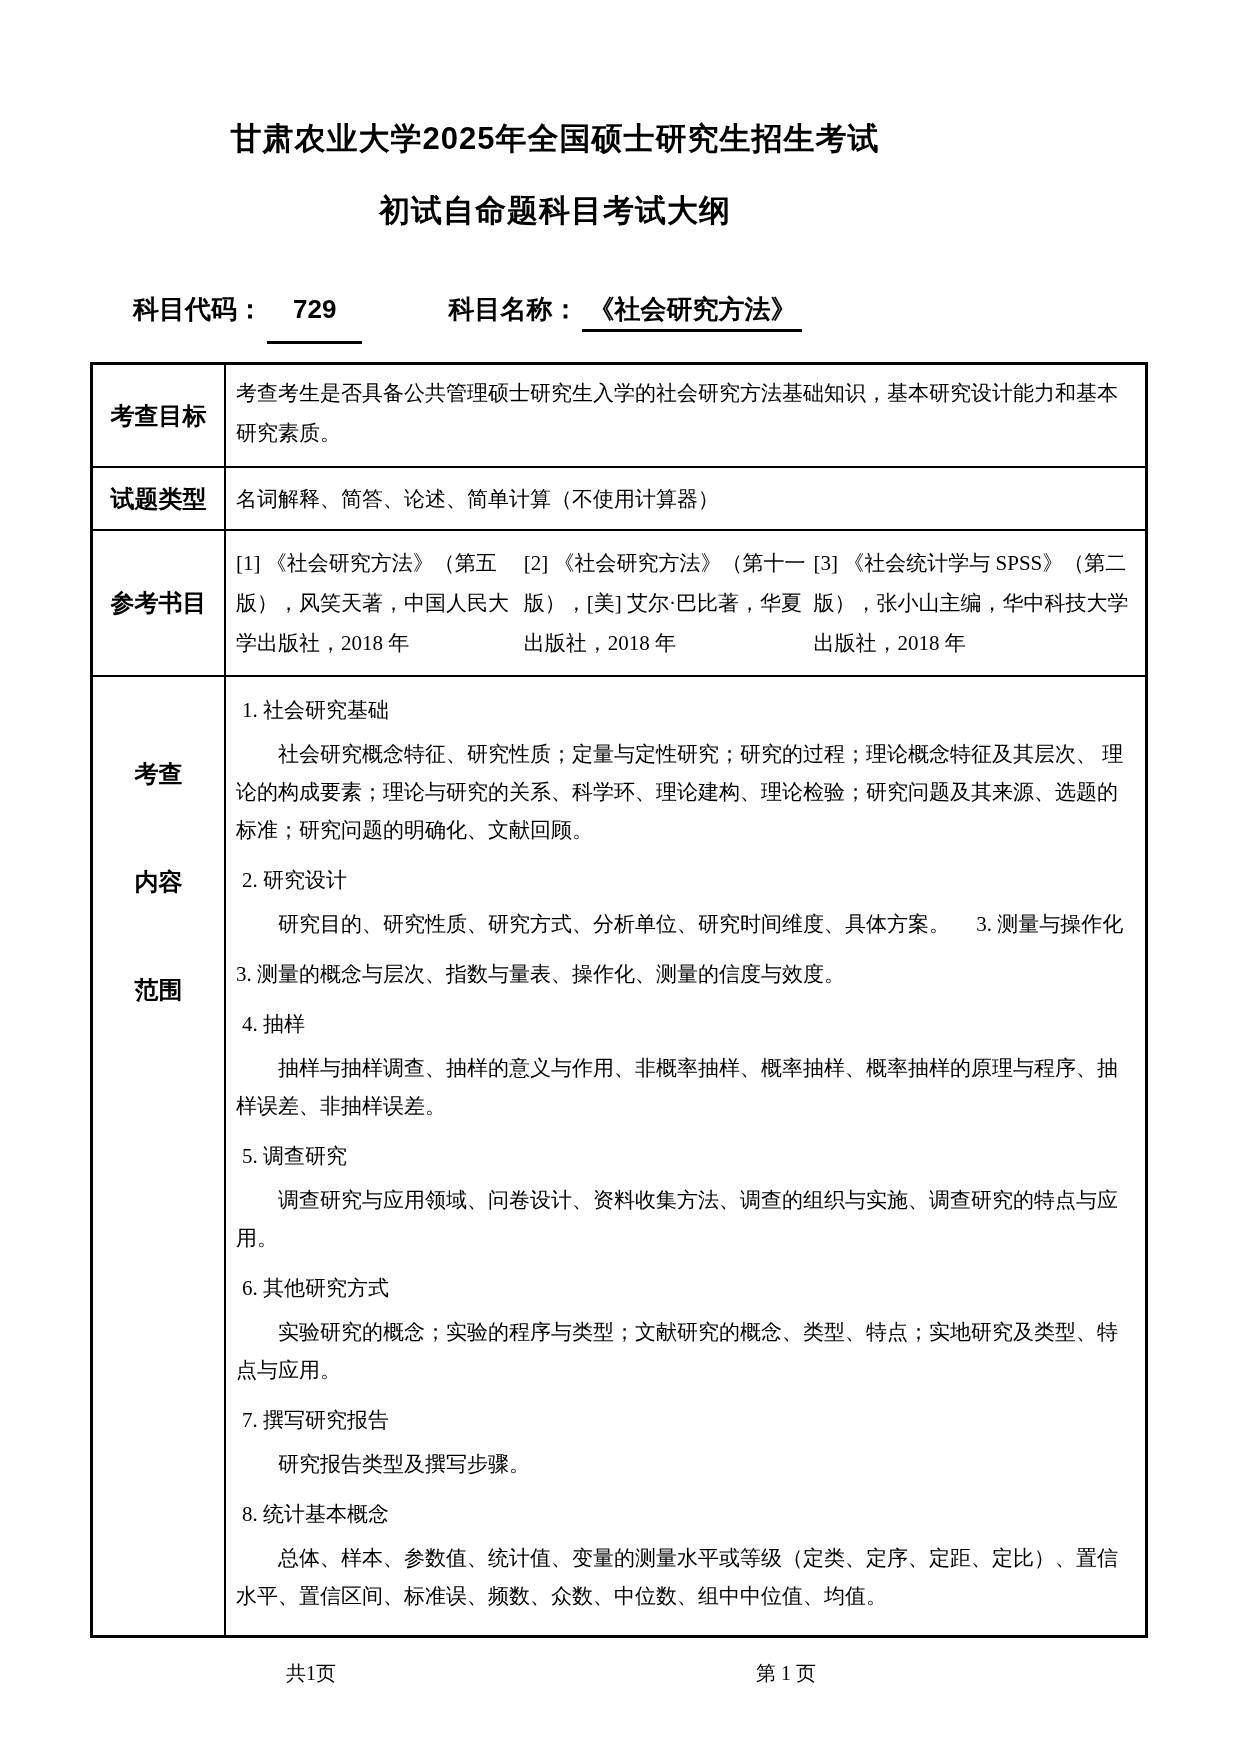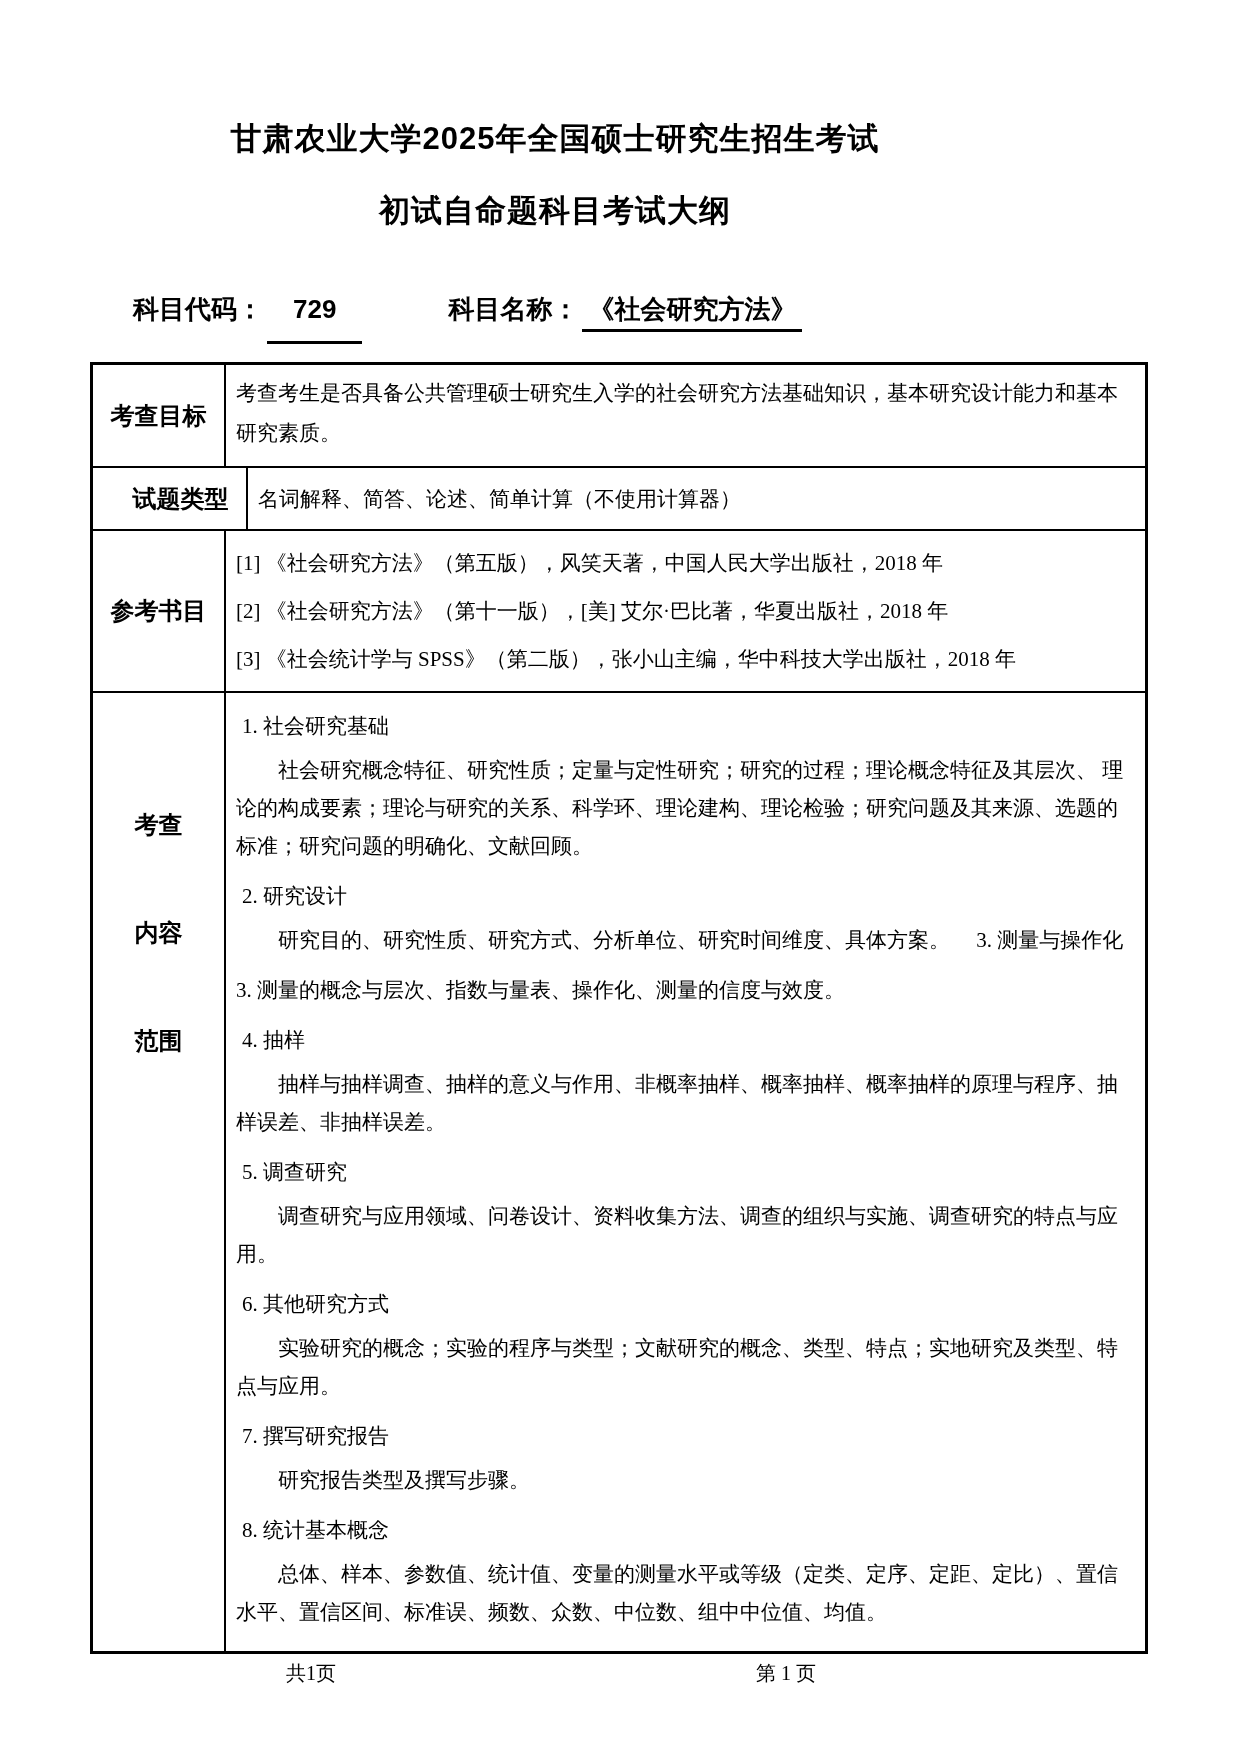--- a/index.html
+++ b/index.html
@@ -86,29 +86,29 @@
     text-align: center;
   }
   .content-cell {
     flex: 1;
     box-sizing: border-box;
     font-size: 21px;
     line-height: 40px;
     padding: 8px 14px 8px 10px;
   }
   .row-objectives  { min-height: 103px; }
-  .row-qtypes     { min-height: 63px; padding-left: 22px; }
+  .row-qtypes     { min-height: 63px; }
   .row-qtypes .content-cell { display: flex; align-items: center; }
   .row-references { min-height: 142px; }
-  .row-references .content-cell { display: flex; flex-direction: column; justify-content: center; }
+  .row-references .content-cell { display: flex; flex-direction: row; justify-content: center; }
   .ref-line { margin: 4px 0; line-height: 40px; }
   .row-scope { min-height: 918px; }
   .row-scope .label-cell {
     justify-content: flex-start;
-    padding-top: 116px;
+    padding-top: 81px;
     text-align: right;
   }
   .scope-label-line { margin-bottom: 76px; }
   .row-scope .content-cell { padding-top: 14px; }
   .sec-h {
     margin: 0 0 6px 0;
     line-height: 38px;
     padding-left: 6px;
   }
   .sec-b {

